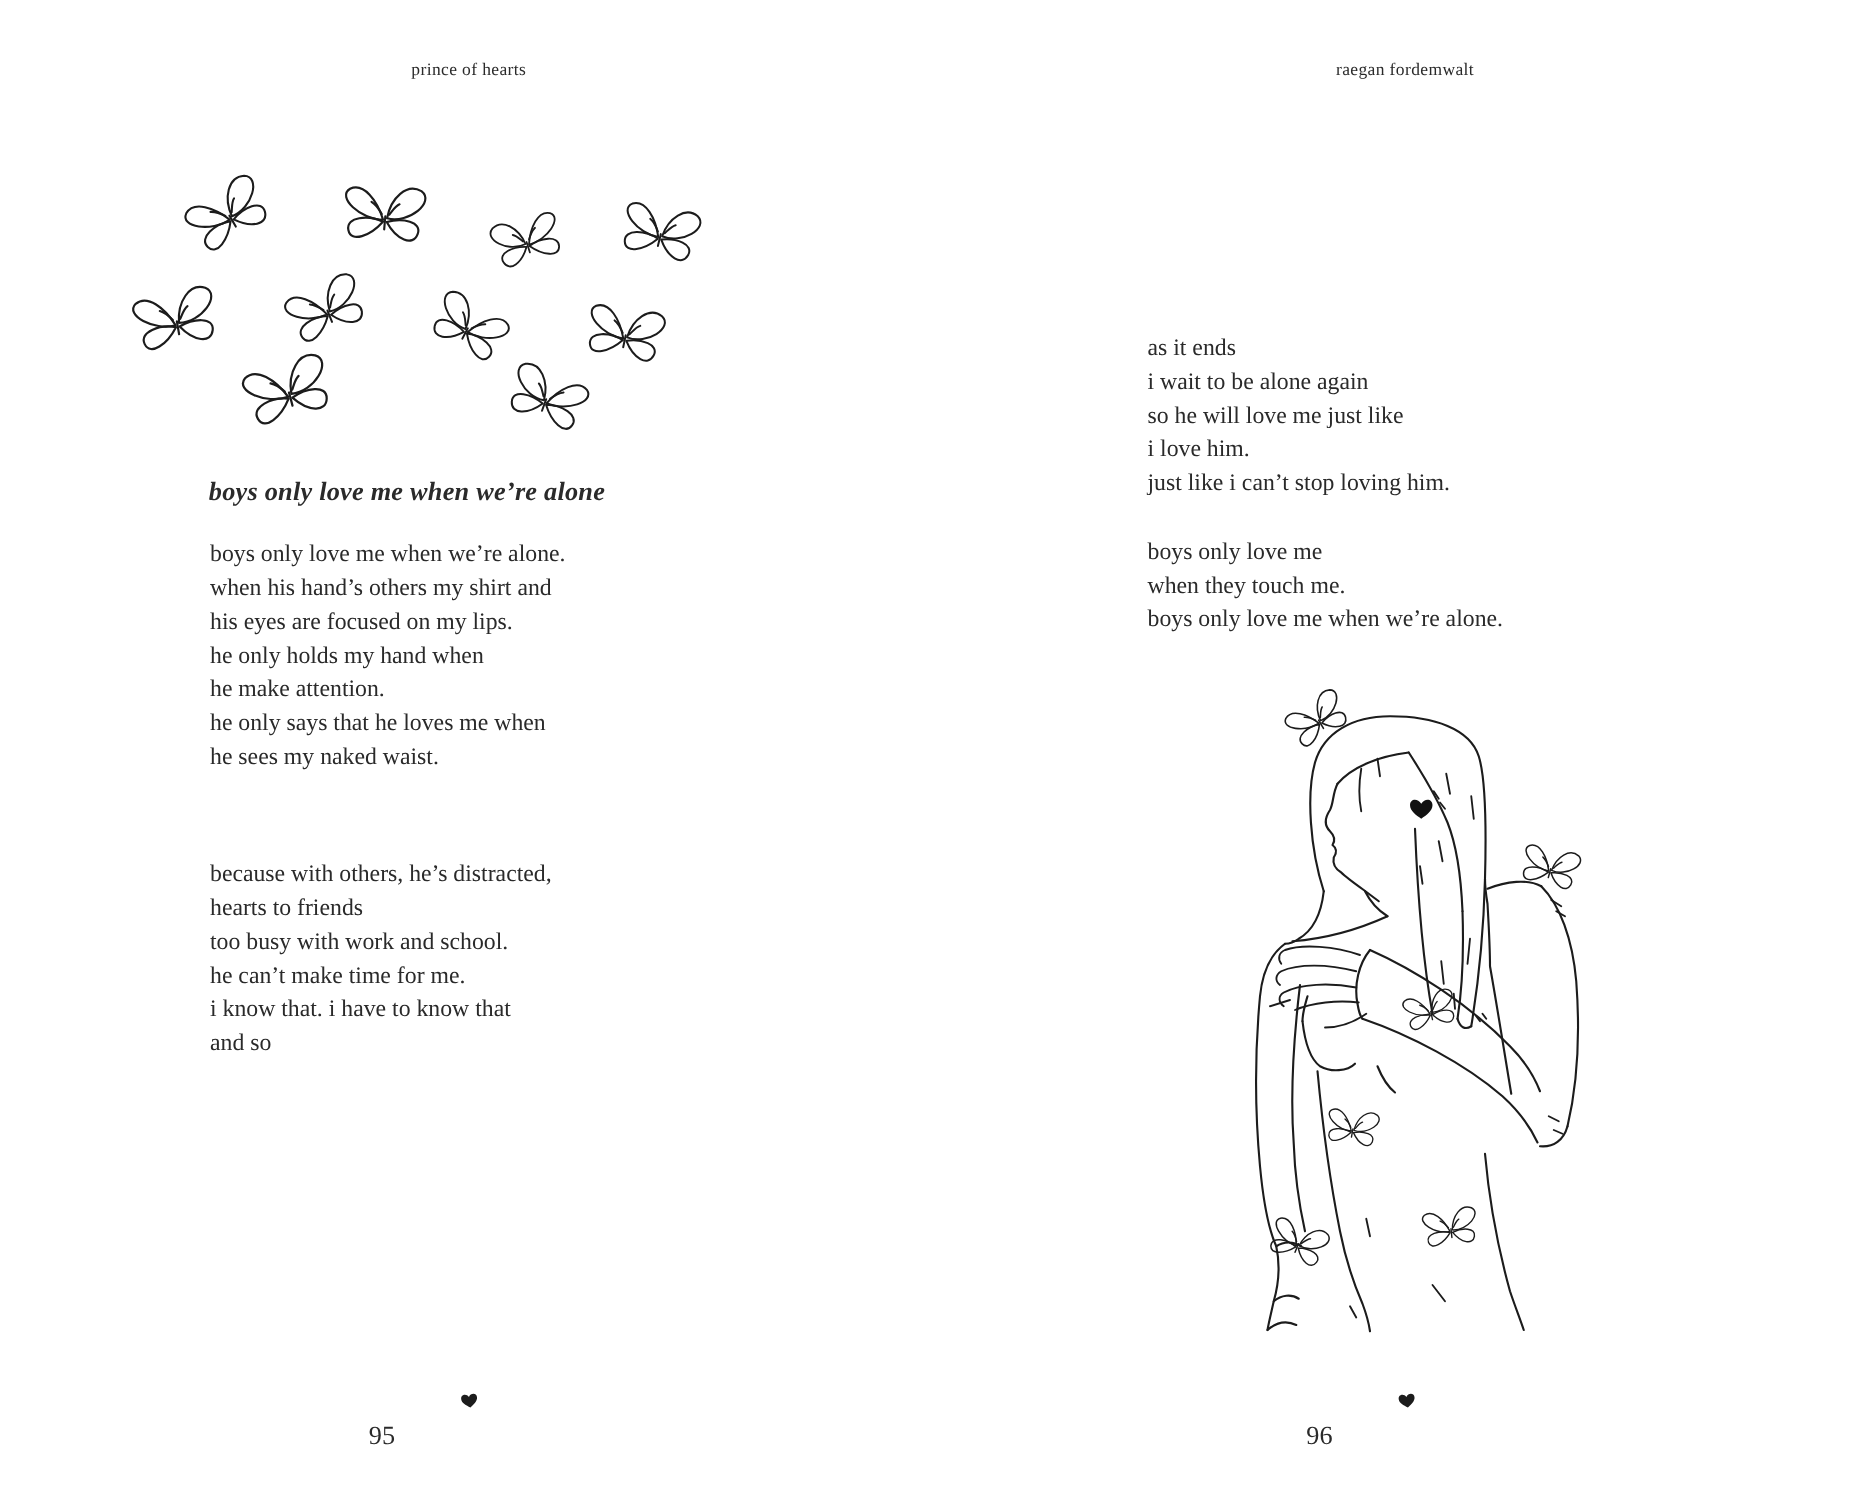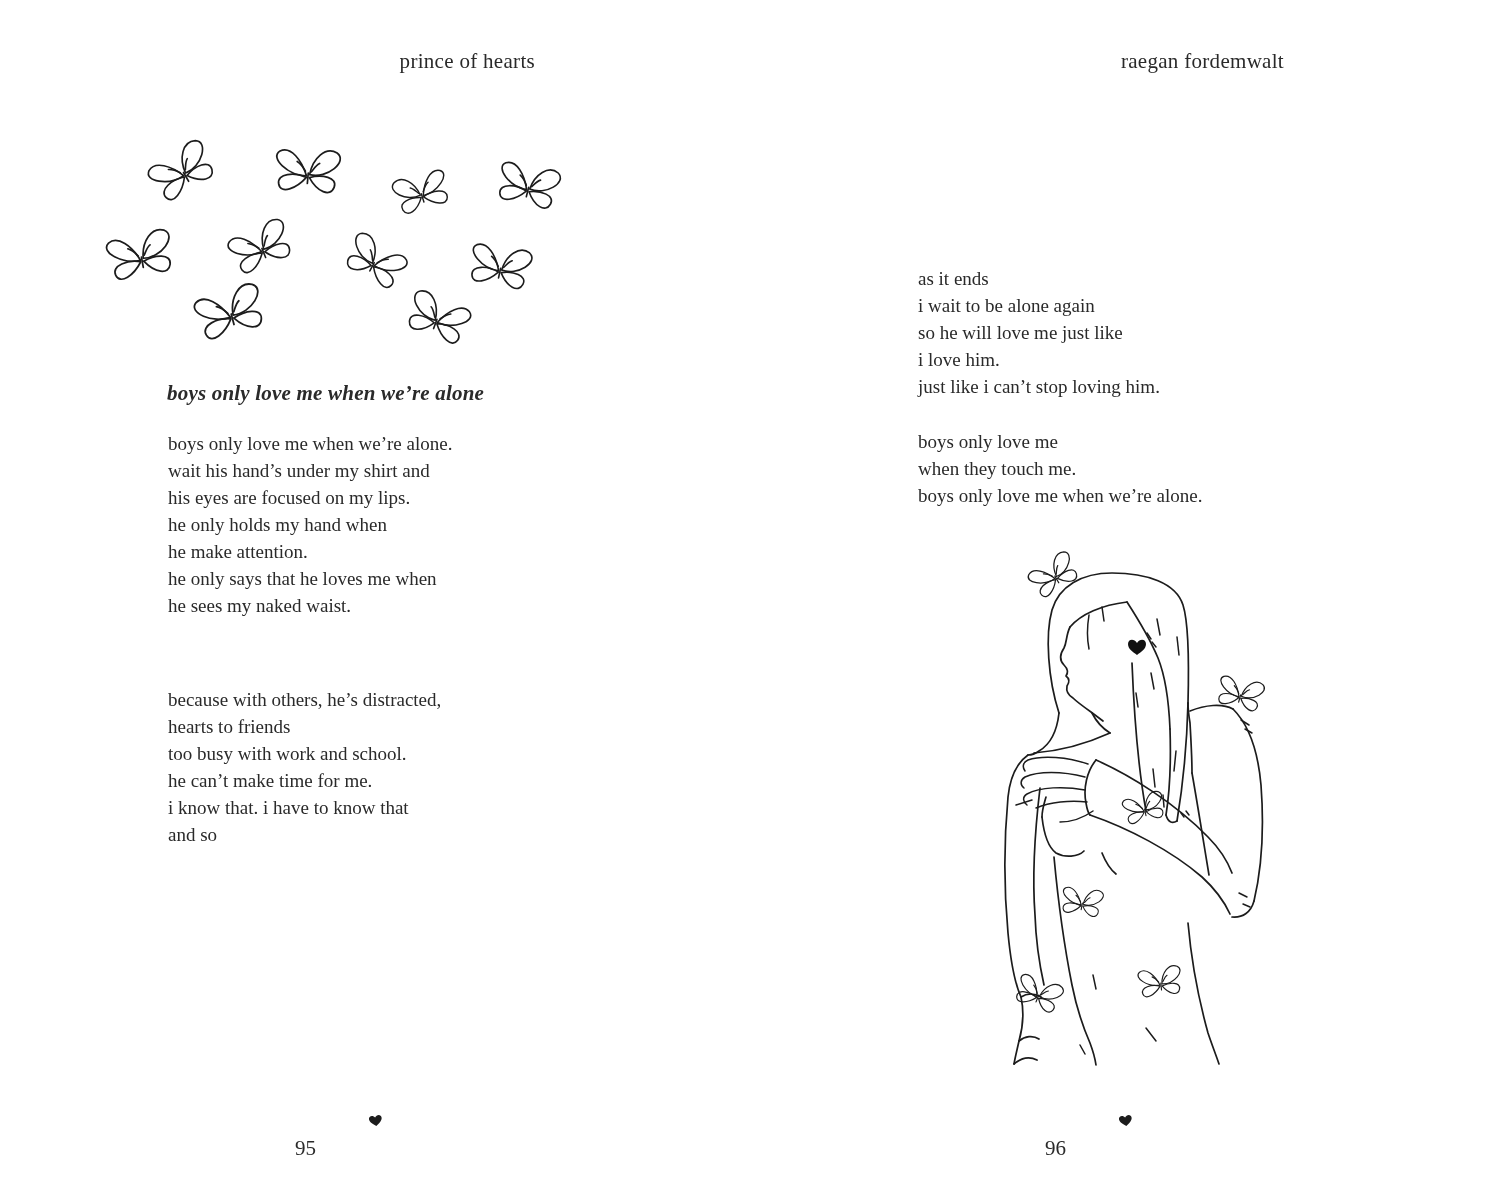--- a/index.html
+++ b/index.html
@@ -2,21 +2,21 @@
 <html><head>
 <meta charset="utf-8">
 <style>
   html,body{margin:0;padding:0;}
   body{
     width:1500px;height:1200px;position:relative;background:#ffffff;
     font-family:"Liberation Serif","DejaVu Serif",serif;color:#2a2a2a;
     overflow:hidden;
   }
   .abs{position:absolute;}
-  .running-header{font-size:21px;letter-spacing:.3px;text-align:right;width:320px;}
+  .running-header{font-size:14px;letter-spacing:.3px;text-align:center;width:320px;}
   .poem-title{font-size:21px;font-style:italic;font-weight:600;letter-spacing:.2px;white-space:nowrap;text-align:center;}
   .stanza{font-size:19px;line-height:27px;white-space:nowrap;}
   .page-footer{width:160px;text-align:left;}
   .page-footer .heart{display:block;margin:0 auto 2px auto;transform:rotate(-8deg);}
   .page-number{font-size:21px;margin-top:9px;}
   svg{display:block;}
   .ink-line{fill:none;stroke:#1c1c1c;stroke-width:1.7;stroke-linecap:round;stroke-linejoin:round;}
   .ink-thin{fill:none;stroke:#1c1c1c;stroke-width:1.5;stroke-linecap:round;stroke-linejoin:round;}
 </style>
 </head>
@@ -46,21 +46,21 @@
     <use href="#bf" transform="translate(273,137) rotate(28) scale(-1.35,1.35)"></use>
     <use href="#bf" transform="translate(400,143) rotate(12) scale(1.4)"></use>
     <use href="#bf" transform="translate(132,189) rotate(-15) scale(1.55)"></use>
     <use href="#bf" transform="translate(336,194) rotate(20) scale(-1.4,1.4)"></use>
   </svg>
 
   <div class="abs poem-title" style="left:167px;top:381px;">boys only love me when we’re alone</div>
 
   <div class="abs stanza" style="left:168px;top:430px;">
     <div>boys only love me when we’re alone.</div>
-    <div>wait his hand’s under my shirt and</div>
+    <div>when his hand’s others my shirt and</div>
     <div>his eyes are focused on my lips.</div>
     <div>he only holds my hand when</div>
     <div>he make attention.</div>
     <div>he only says that he loves me when</div>
     <div>he sees my naked waist.</div>
   </div>
 
   <div class="abs stanza" style="left:168px;top:646px;margin-top:40px;">
     <div>because with others, he’s distracted,</div>
     <div>hearts to friends</div>

